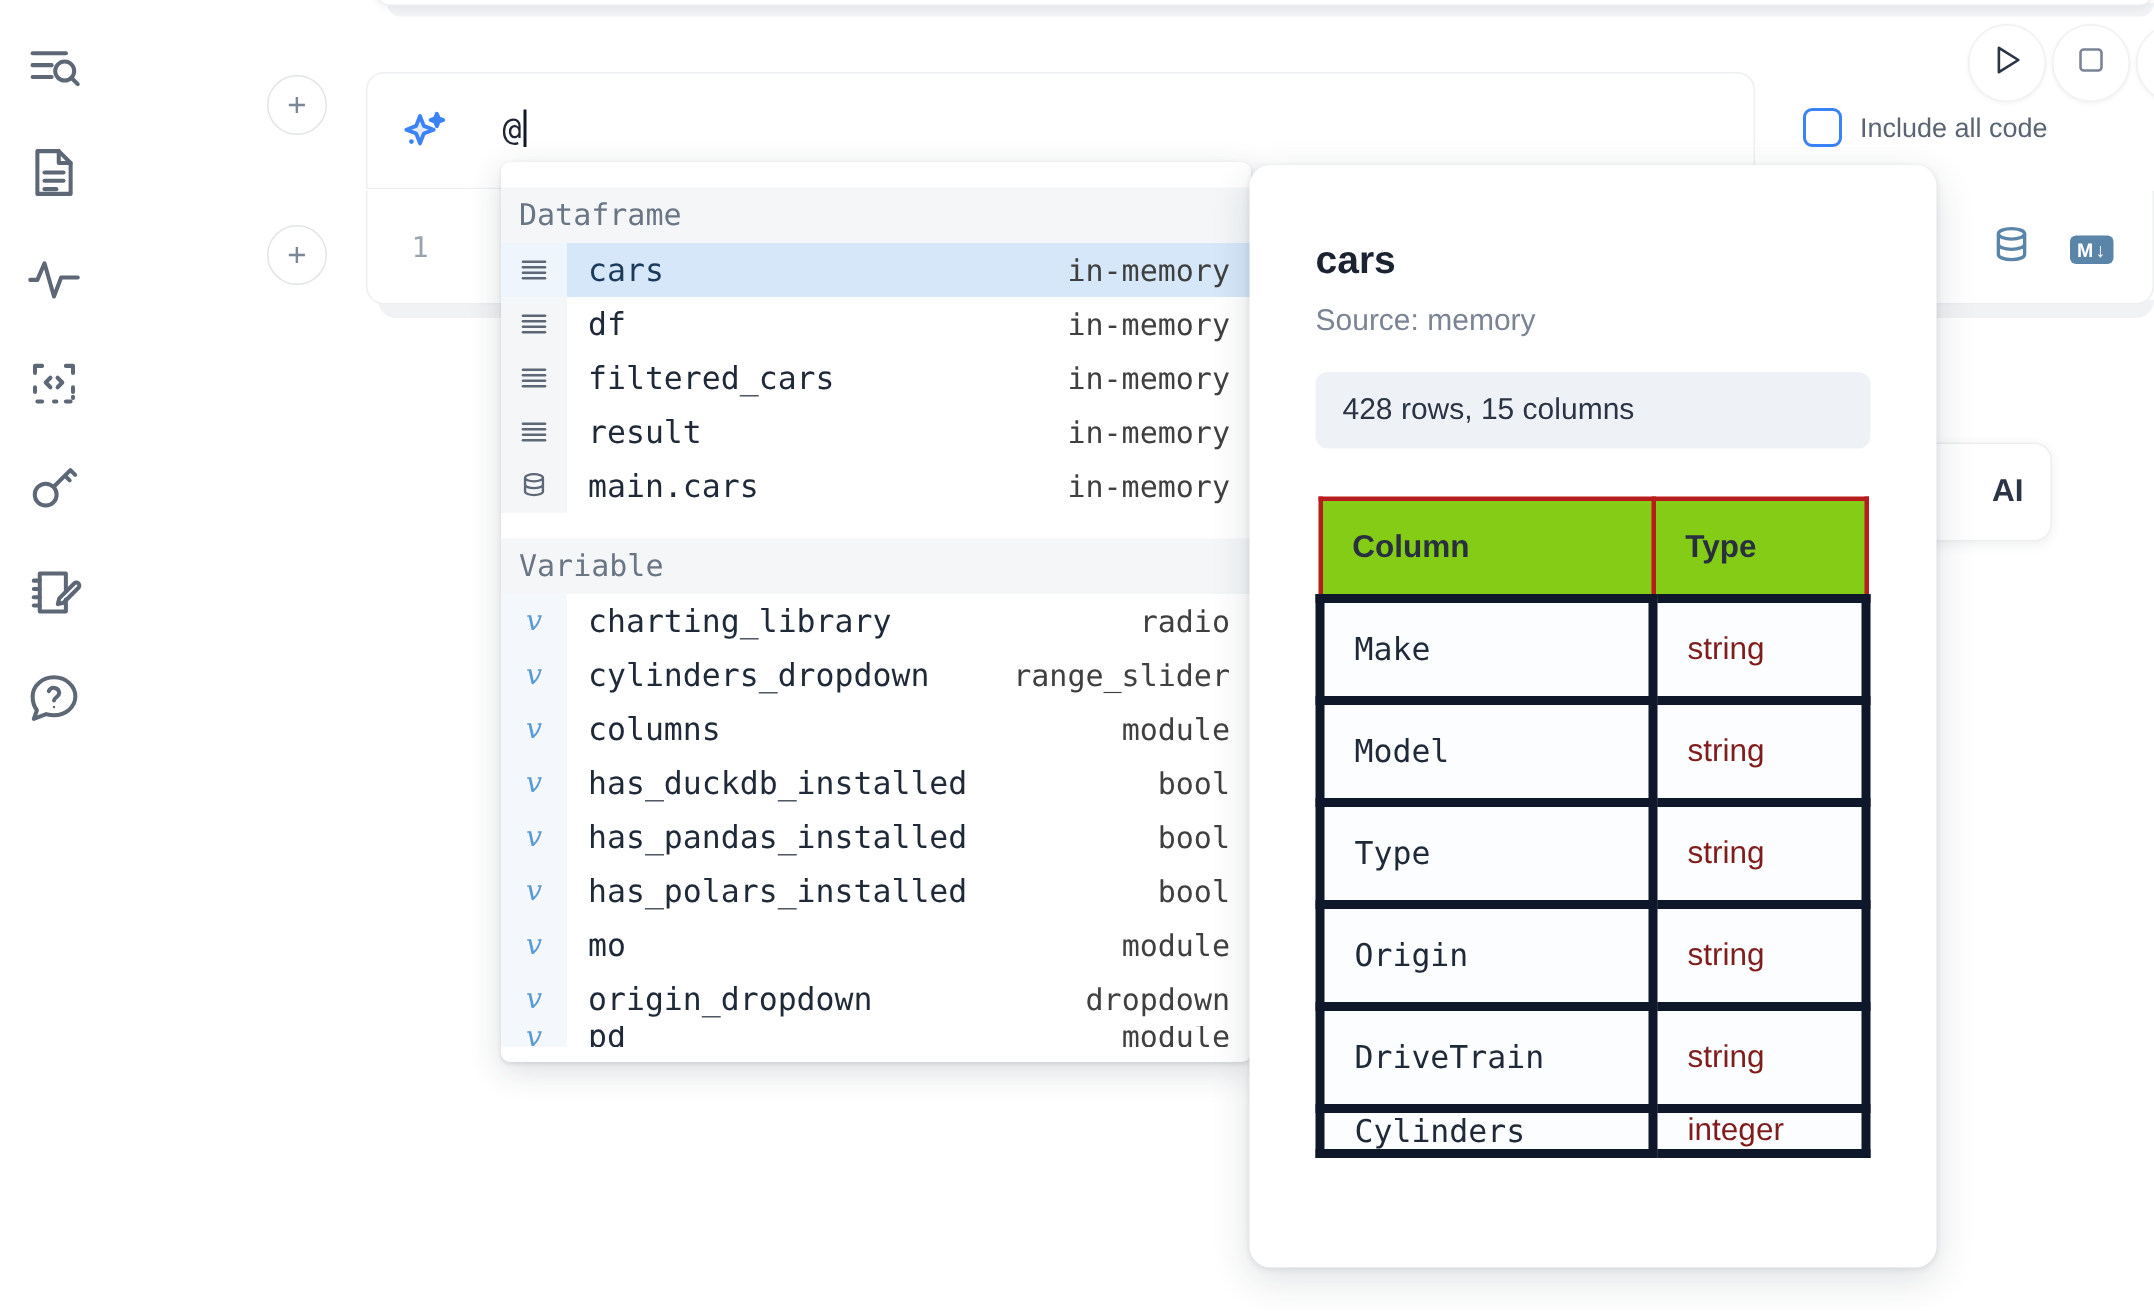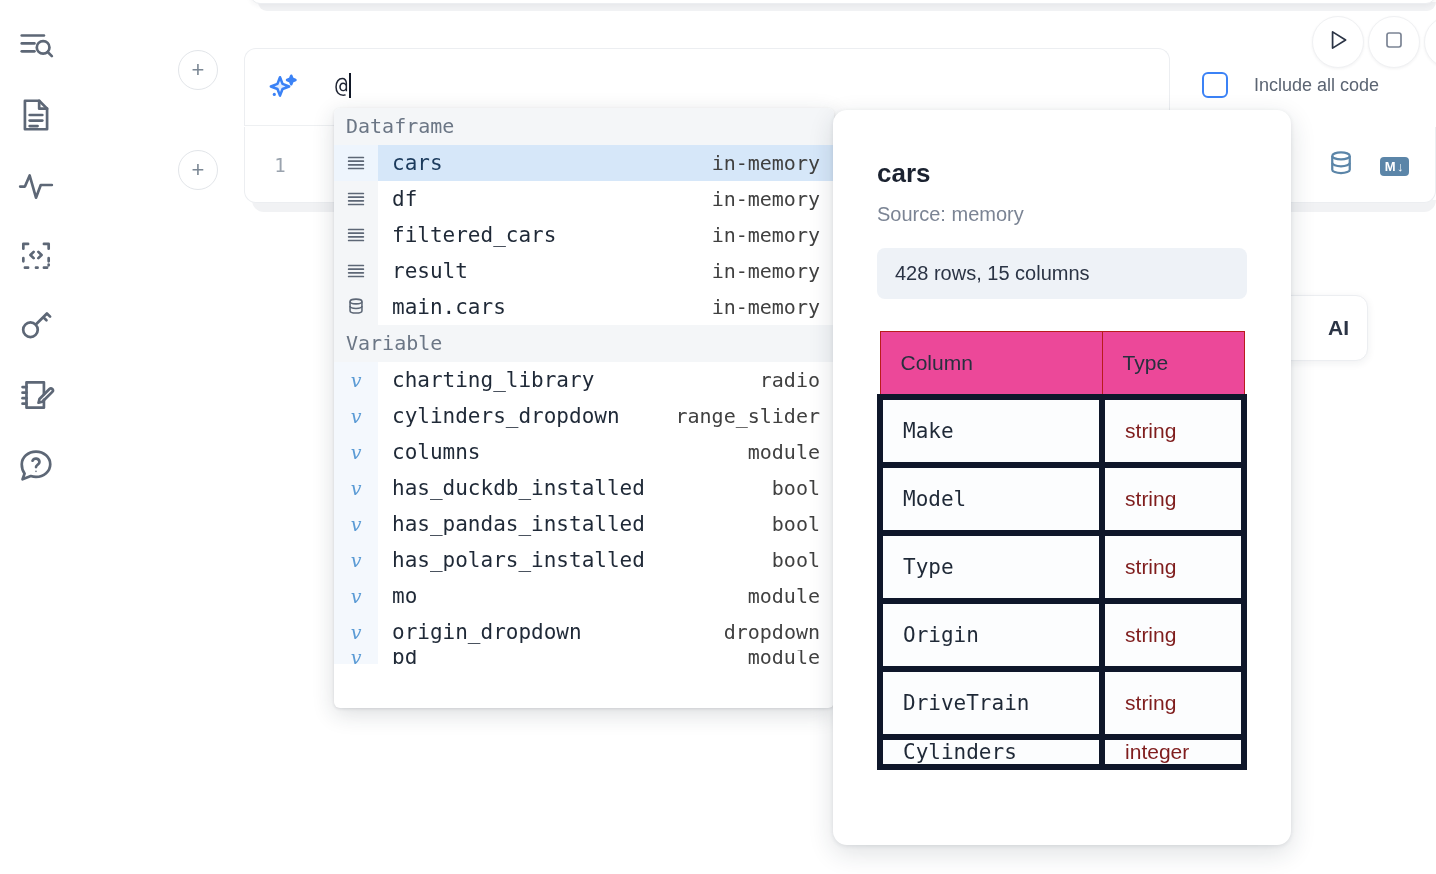--- a/index.html
+++ b/index.html
@@ -67,21 +67,21 @@
   .run-btn {
     position: absolute; width: 52px; height: 52px; border-radius: 50%;
     background: #fff; border: 1px solid #f0f1f3; box-shadow: 0 1px 3px rgba(30,41,59,.06);
     display: flex; align-items: center; justify-content: center; cursor: pointer;
   }
   #run-play { left: 1312px; top: 16px; }
   #run-stop { left: 1368px; top: 16px; }
   #run-extra { left: 1424px; top: 16px; }
 
   .include-row {
-    position: absolute; left: 1202px; top: 72px; display: flex; align-items: center; gap: 26px;
+    position: absolute; left: 1202px; top: 72px; display: flex; align-items: center; gap: 12px;
   }
   .checkbox {
     width: 26px; height: 26px; border: 2px solid #3b82f6; border-radius: 6px; background: #fff;
     cursor: pointer;
   }
   .include-label { font-size: 18px; color: #5b6472; white-space: nowrap; }
 
   
   .code-cell {
     position: absolute; left: 244px; top: 127px; width: 1192px; height: 76px;
@@ -115,21 +115,21 @@
 
   
   .ac-dropdown {
     position: absolute; left: 334px; top: 108px; width: 500px; height: 600px;
     background: #ffffff; border-radius: 6px; overflow: hidden;
     box-shadow: 0 6px 22px rgba(30,41,59,.16), 0 1px 3px rgba(30,41,59,.12);
     z-index: 20;
   }
   .ac-section {
     background: #f4f6f8; color: #6b7685; font-family: "DejaVu Sans Mono", monospace;
-    font-size: 20px; padding: 5px 0 5px 12px; height: 37px; line-height: 27px;
+    font-size: 20px; padding: 5px 0 5px 12px; height: 37px; line-height: 27px; margin-top: 17px;
   }
   .ac-row {
     display: flex; align-items: center; height: 36px; background: #fff;
     font-family: "DejaVu Sans Mono", monospace; cursor: pointer; position: relative;
   }
   .ac-row.selected { background: #d6e7f9; }
   .ac-row .gutter {
     width: 44px; min-width: 44px; height: 100%; display: flex; align-items: center;
     justify-content: center; background: #f4f6f8; color: #5d6776;
   }
@@ -153,22 +153,22 @@
     z-index: 30; padding: 48px 44px 0 44px;
   }
   .dp-title { font-size: 26px; font-weight: bold; color: #1b2230; margin: 0 0 14px 0; }
   .dp-source { font-size: 20px; color: #7b8494; margin: 0 0 22px 0; }
   .dp-badge {
     background: #eef2f7; border-radius: 8px; padding: 14px 18px;
     font-size: 20px; color: #2b3445; margin-bottom: 32px;
   }
   .dp-table { width: 100%; border-collapse: collapse; }
   .dp-table th {
-    background: #ec4899; border: 1px solid #b91c1c; text-align: left;
-    padding: 19px 20px; font-size: 21px; font-weight: normal; color: #28303f;
+    background: #84cc16; border: 3px solid #b91c1c; text-align: left;
+    padding: 19px 20px; font-size: 21px; font-weight: bold; color: #28303f;
   }
   .dp-table td {
     border: 6px solid #0f172a; padding: 19px 20px; font-size: 21px;
     background: #fcfdfe;
   }
   .dp-table td.col-name { font-family: "DejaVu Sans Mono", monospace; color: #1f2937; }
   .dp-table td.col-type { color: #7f1d1d; margin-left: 28px; }
   .dp-table tr.partial td { height: 14px; padding: 0 20px; overflow: hidden; }
 </style>
 </head>

